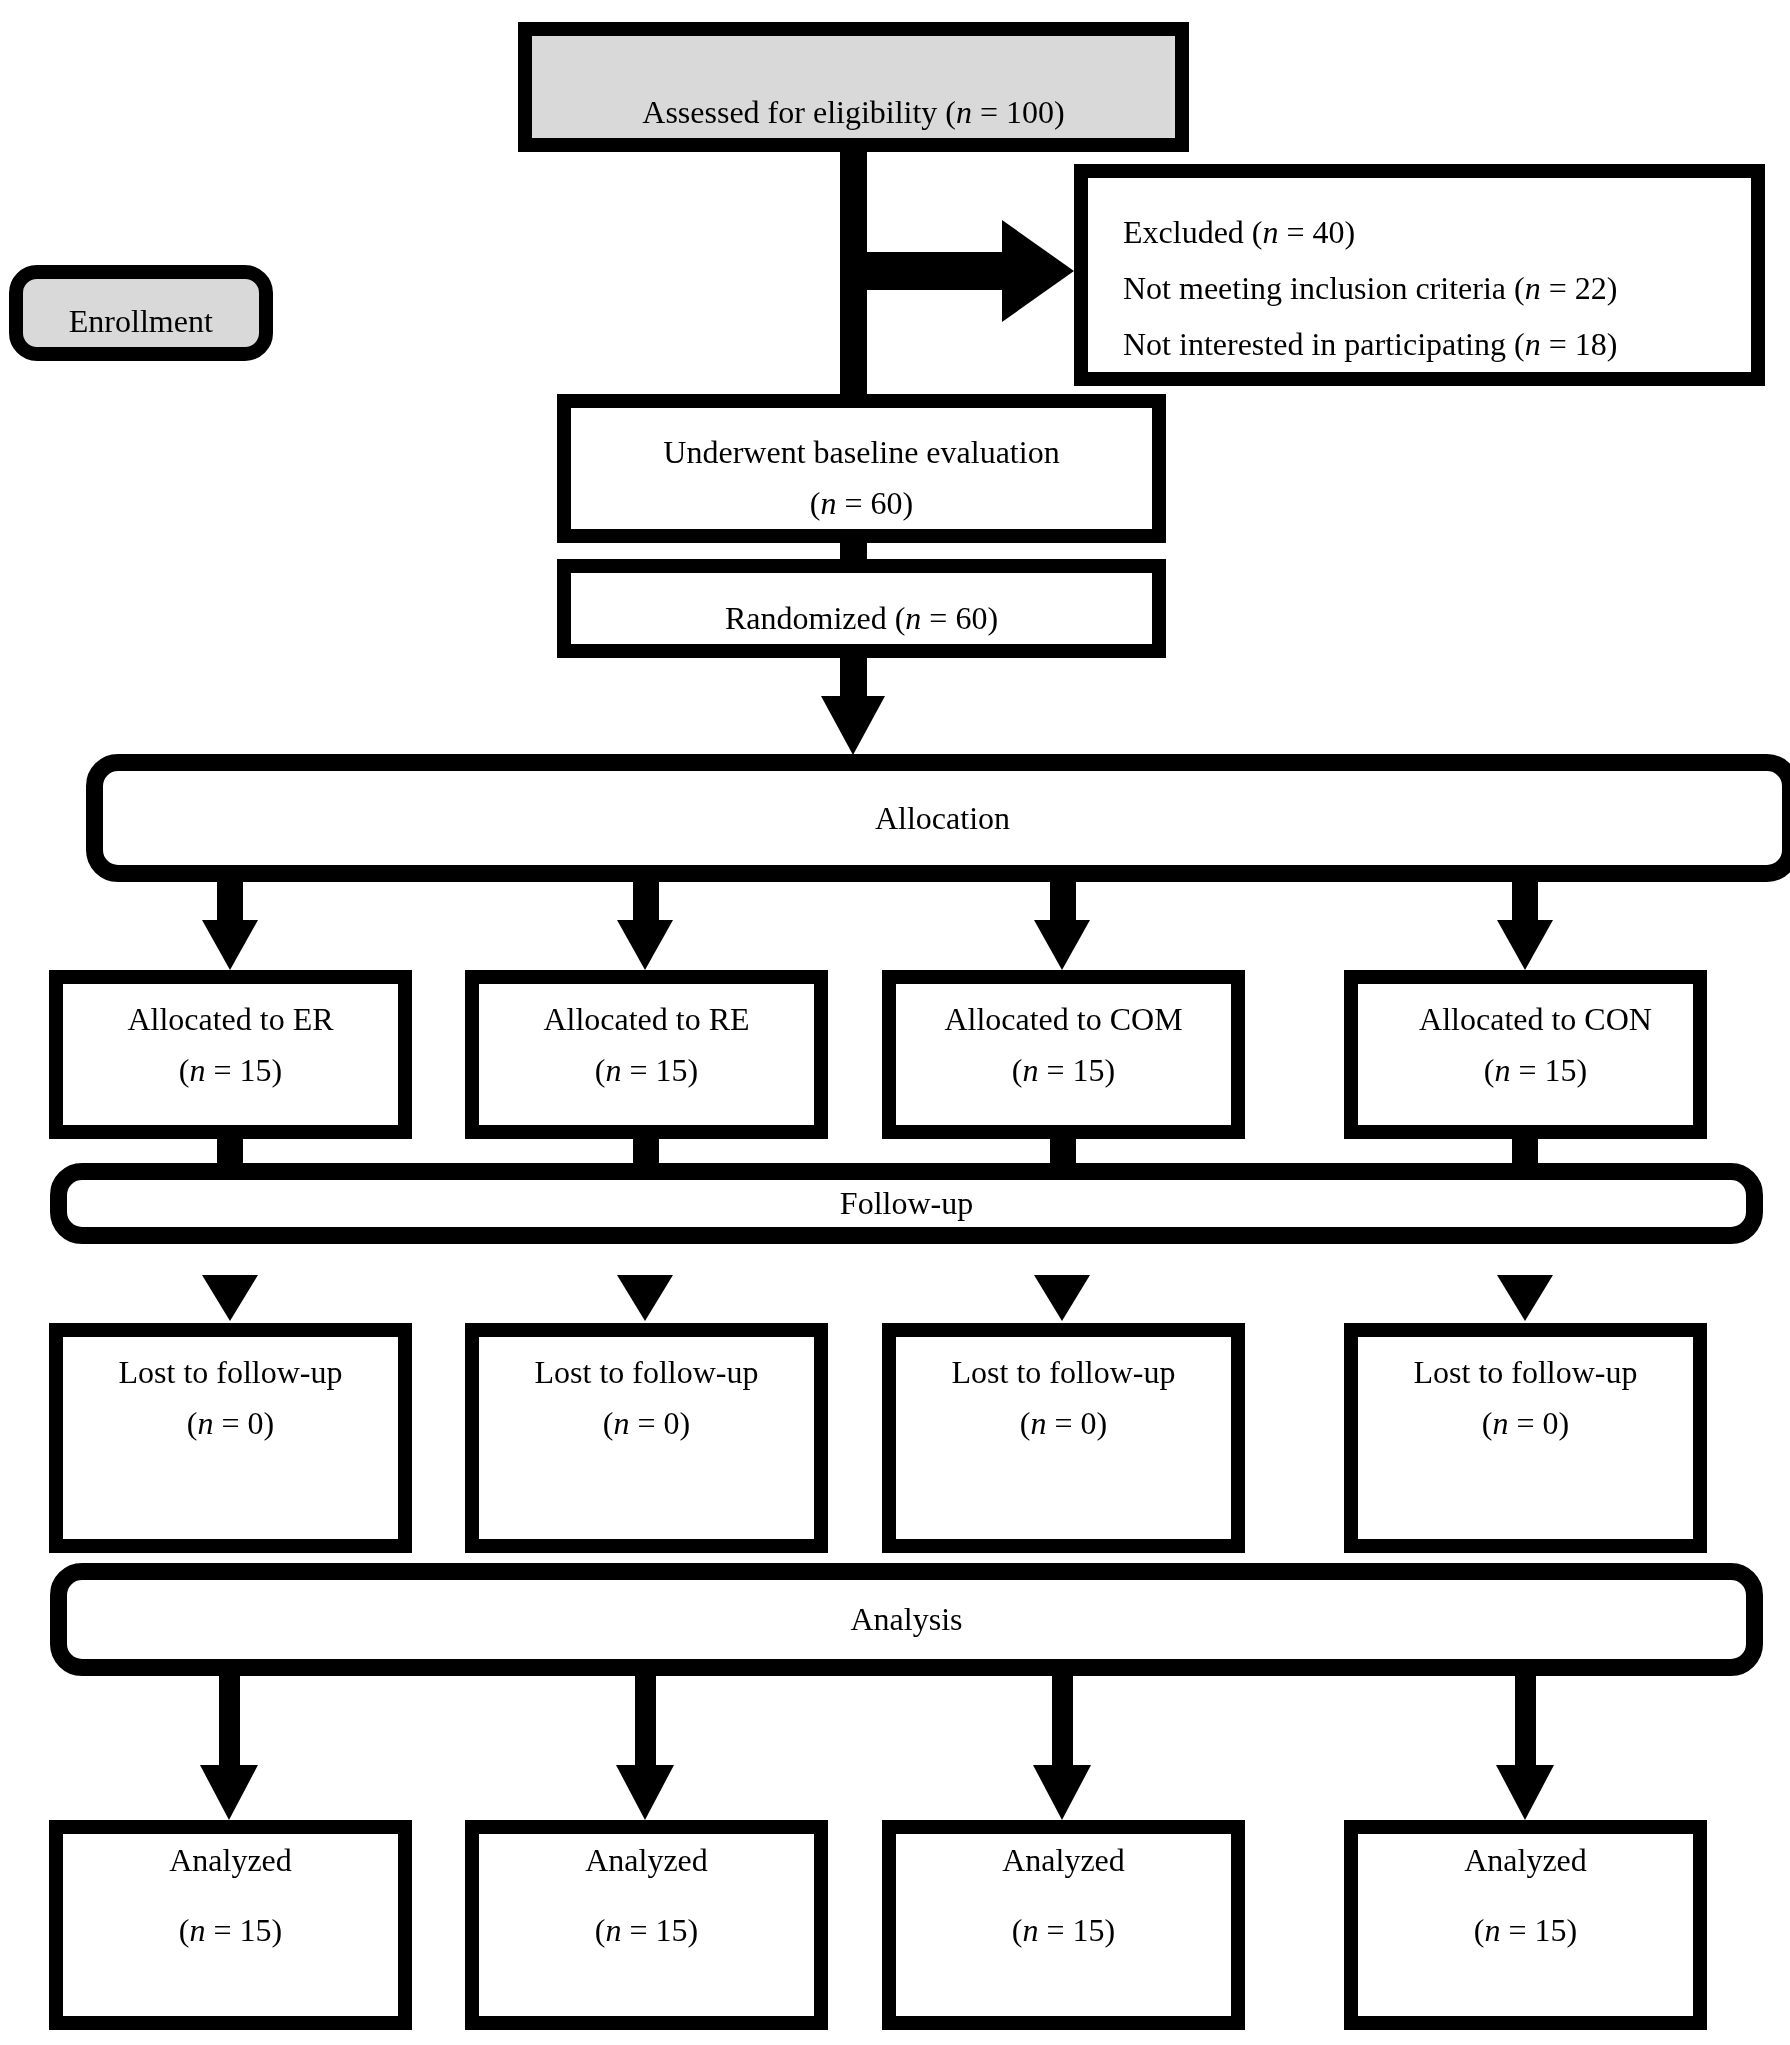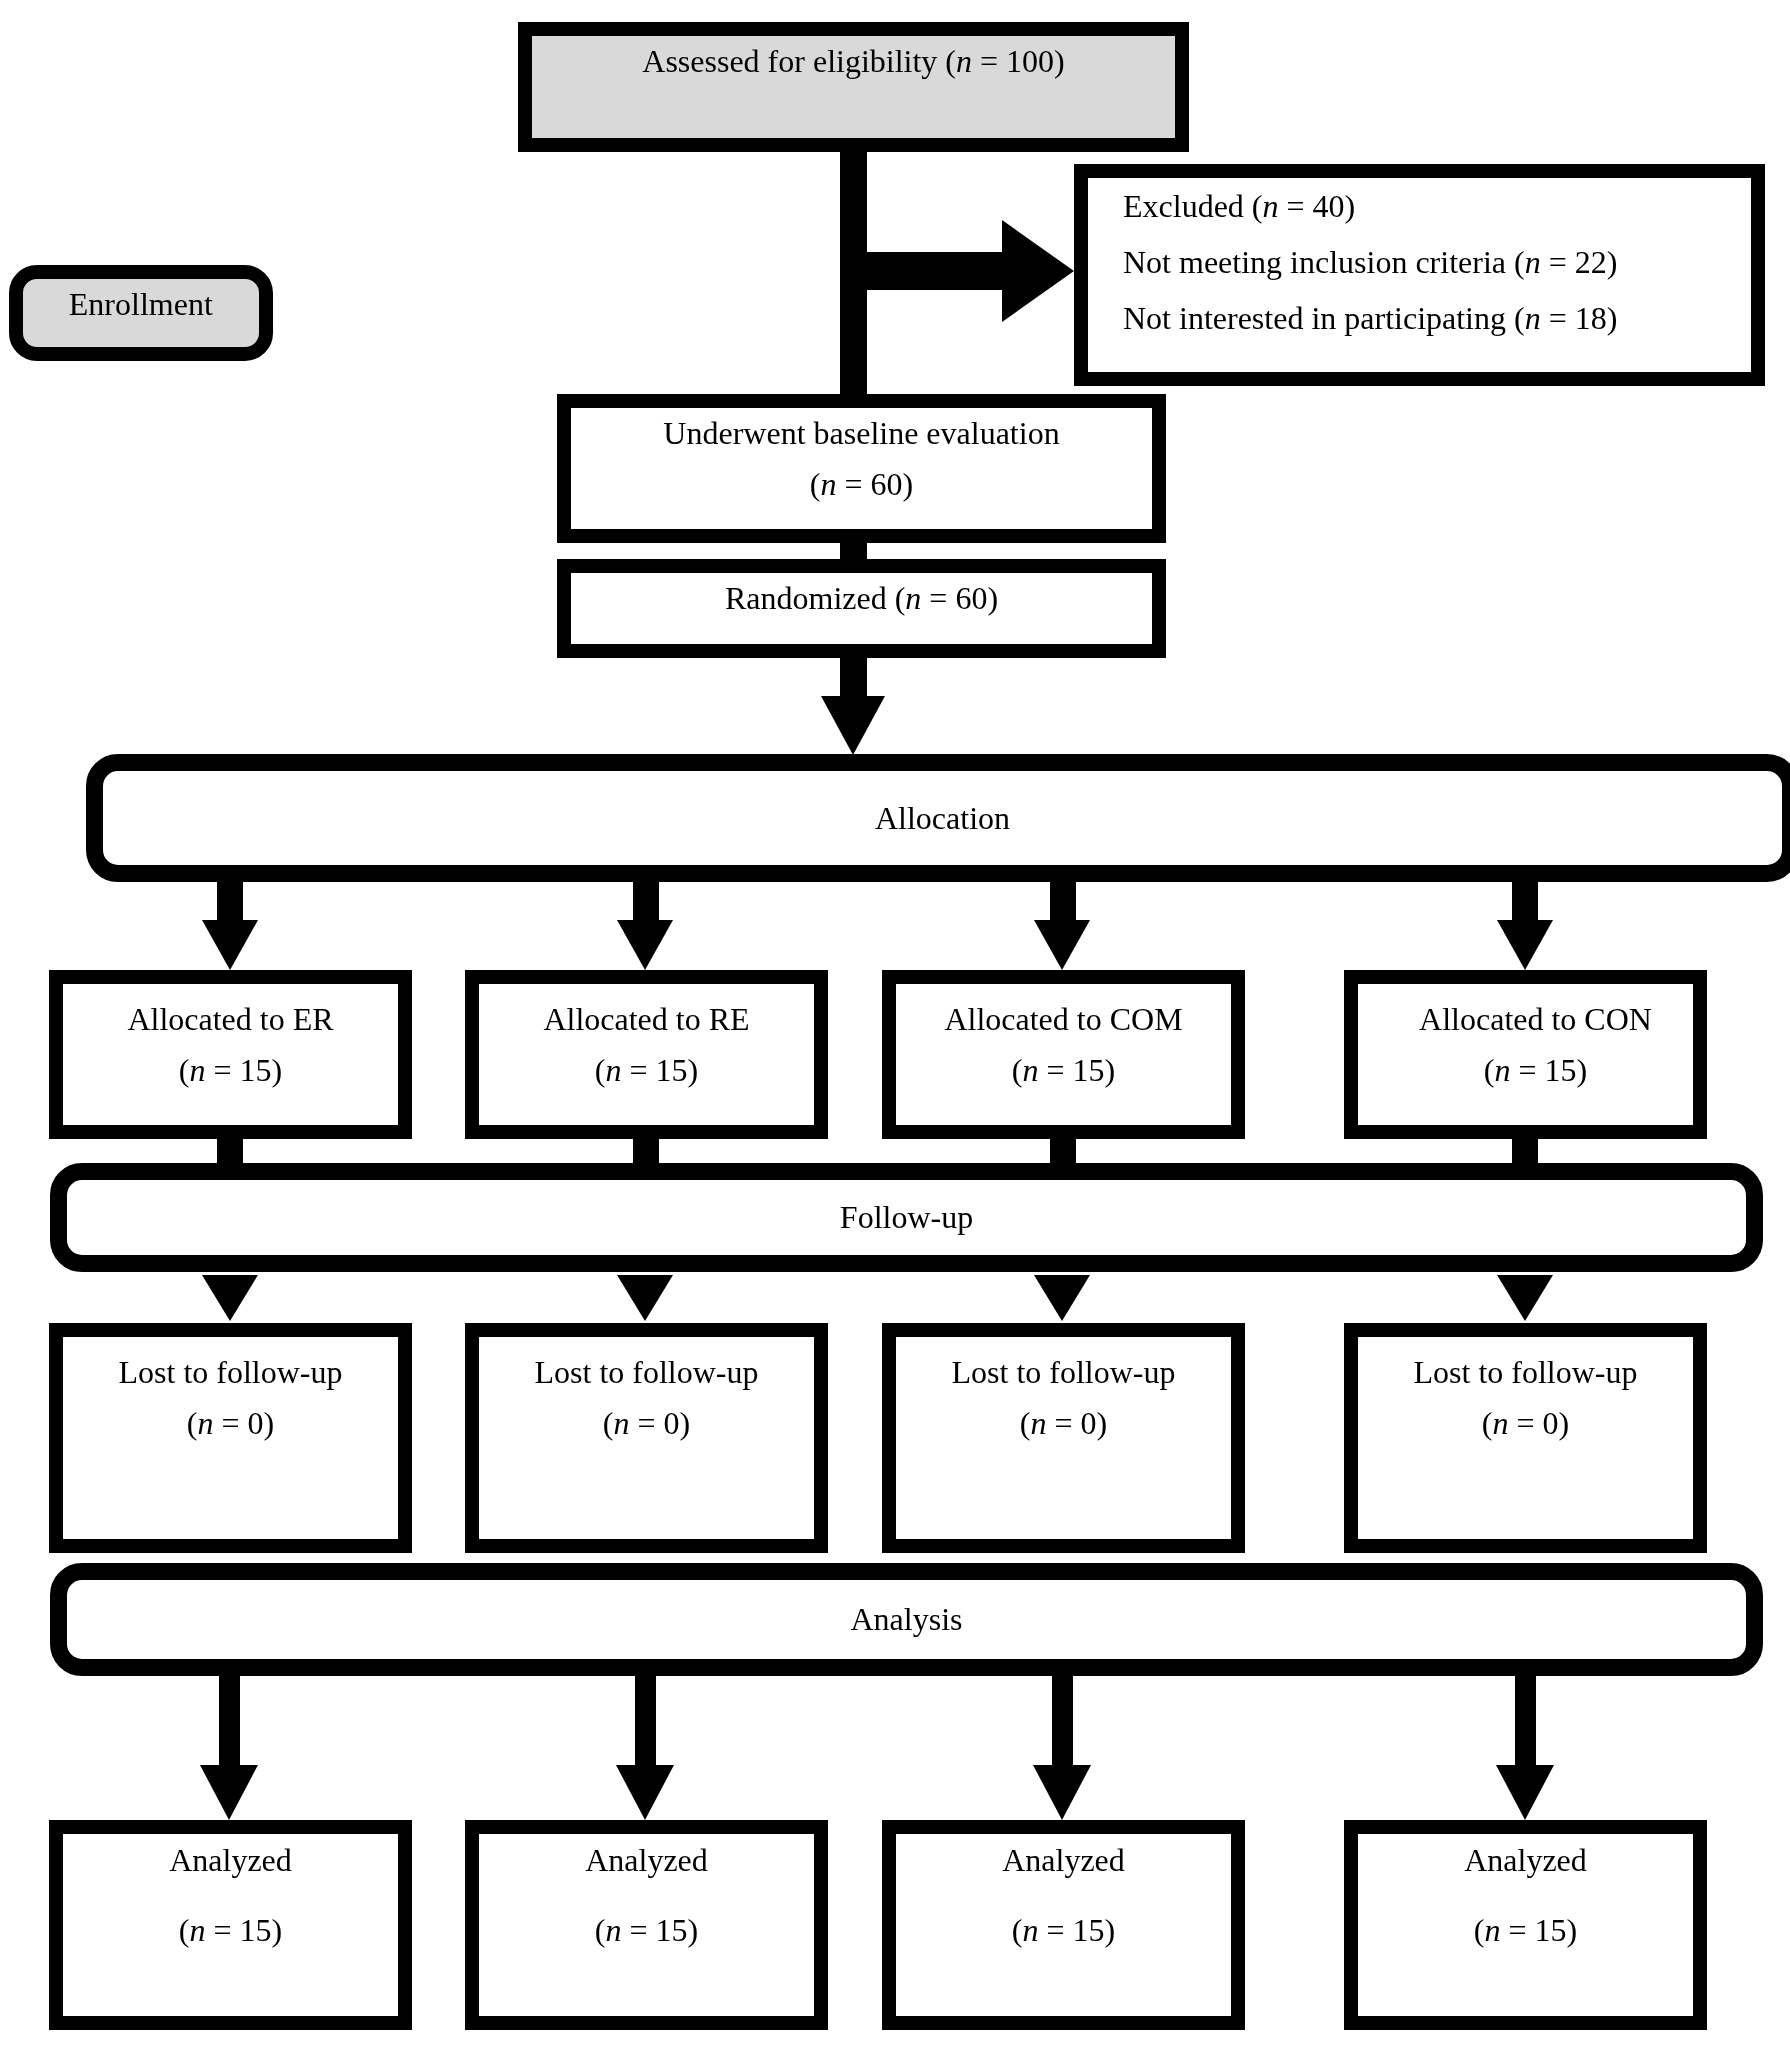--- a/index.html
+++ b/index.html
@@ -4,21 +4,21 @@
 <style>
   html,body{margin:0;padding:0;background:#fff;}
   body{font-family:"Liberation Serif","DejaVu Serif",serif;color:#000;}
   .stage{position:relative;width:1791px;height:2046px;background:#fff;overflow:hidden;}
 
   .box{
     position:absolute;background:#fff;border:14px solid #000;box-sizing:border-box;
     display:flex;flex-direction:column;align-items:center;justify-content:flex-start;
     font-size:32px;line-height:51px;text-align:center;z-index:2;
   }
-  .box.center-v{justify-content:flex-start;}
+  .box.center-v{justify-content:flex-end;}
   .box.gray{background:#d9d9d9;}
   .box.rounded{border-radius:28px;margin-top:24px;}
   .box.left-align{align-items:flex-start;text-align:left;}
 
   .bar{
     position:absolute;background:#fff;border:17.7px solid #000;box-sizing:border-box;border-radius:32px;
     display:flex;align-items:center;justify-content:center;font-size:32px;z-index:2;
   }
 
   .stub{position:absolute;background:#000;z-index:1;}
@@ -100,21 +100,21 @@
   <div class="box pt17" style="left:1344px;top:970px;width:363px;height:169px;padding-left:20px;">
     <div>Allocated to CON</div>
     <div>(<i>n</i> = 15)</div>
   </div>
 
   <div class="stub" style="left:217px;top:1137px;width:26px;height:27px;"></div>
   <div class="stub" style="left:633px;top:1137px;width:26px;height:27px;"></div>
   <div class="stub" style="left:1050px;top:1137px;width:26px;height:27px;"></div>
   <div class="stub" style="left:1512px;top:1137px;width:26px;height:27px;"></div>
 
-  <div class="bar" style="left:50px;top:1163px;width:1713px;height:109px;">
+  <div class="bar" style="left:50px;top:1163px;width:1713px;height:81px;">
     <div>Follow-up</div>
   </div>
 
   <div class="tri-down" style="left:202px;top:1275px;border-top-width:46px;"></div>
   <div class="tri-down" style="left:617px;top:1275px;border-top-width:46px;"></div>
   <div class="tri-down" style="left:1034px;top:1275px;border-top-width:46px;"></div>
   <div class="tri-down" style="left:1497px;top:1275px;border-top-width:46px;"></div>
 
   <div class="box pt17" style="left:49px;top:1323px;width:363px;height:230px;">
     <div>Lost to follow-up</div>

